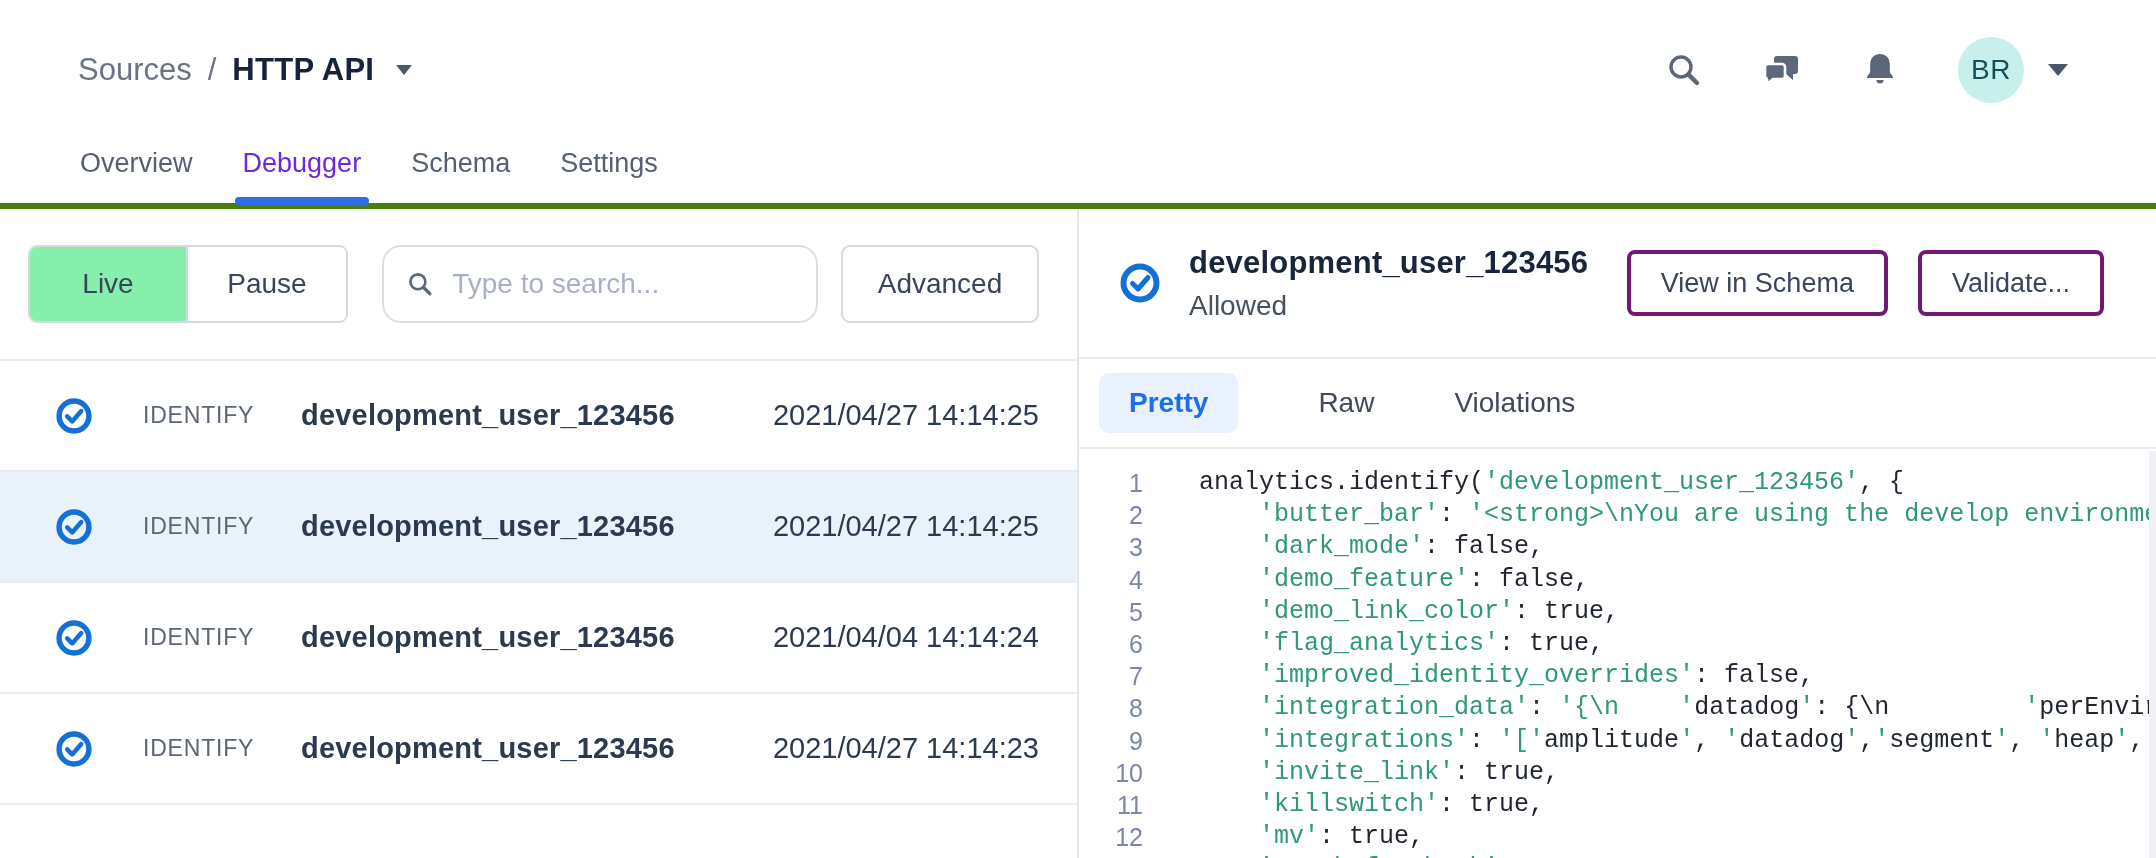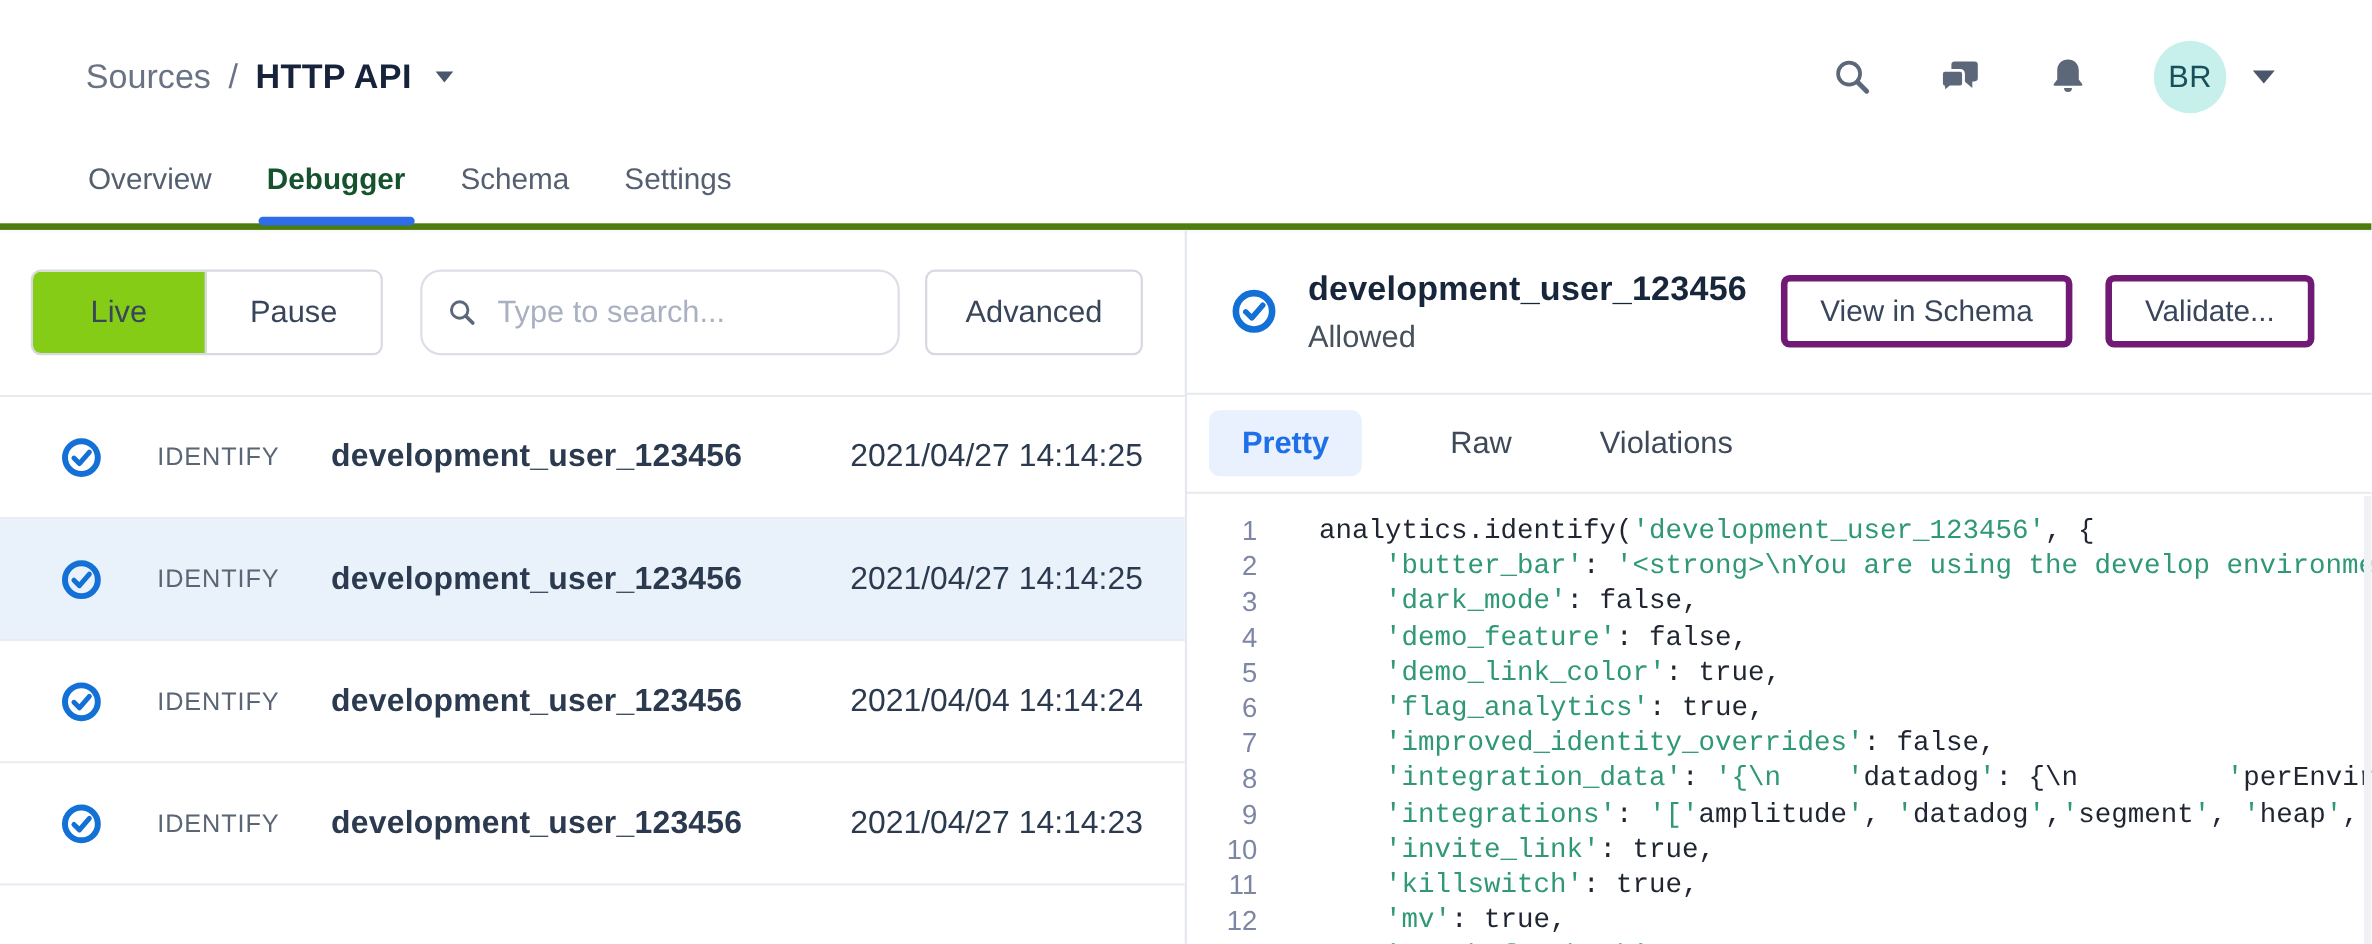--- a/index.html
+++ b/index.html
@@ -20,32 +20,32 @@
   .icon-btn { width:40px; height:40px; display:flex; align-items:center; justify-content:center; cursor:pointer; }
   .icon-btn svg { display:block; }
   .avatar-wrap { display:flex; align-items:center; gap:24px; cursor:pointer; }
   .avatar { width:66px; height:66px; border-radius:50%; background:#c7f0ec; color:#174f5a;
             font-size:28px; display:flex; align-items:center; justify-content:center; letter-spacing:.5px; }
 
   
   .tabbar { display:flex; gap:46px; padding-left:78px; border-bottom:6px solid #4d7c0f;
             box-shadow:0 2px 3px rgba(23,43,77,.04); }
   .tab { font-size:27px; color:#545f70; position:relative; padding:8px 2px 24px; cursor:pointer; }
-  .tab.active { color:#14532d; font-weight:700; }
+  .tab.active { color:#6d28d9; font-weight:400; }
   .tab.active::after { content:""; position:absolute; left:-6px; right:-6px; bottom:-2px; height:8px;
                        border-radius:5px; background:#2e6ce8; }
 
   
   .main { display:flex; height:656px; }
   .left-panel { width:1079px; flex:none; border-right:2px solid #e4e7ed; display:flex; flex-direction:column; }
 
   .controls { height:150px; flex:none; display:flex; align-items:center; padding:0 38px 0 28px; }
   .segmented { display:flex; height:78px; border:2px solid #d6d9e2; border-radius:9px; overflow:hidden; flex:none; background:#fff; }
   .seg { width:158px; display:flex; align-items:center; justify-content:center; font-size:28px; color:#39455a; cursor:pointer; background:#fff; }
-  .seg.active { background:#84cc16; border-right:2px solid #d6d9e2; }
+  .seg.active { background:#86efac; border-right:2px solid #d6d9e2; }
   .searchbox { margin-left:34px; width:436px; height:78px; border:2px solid #dcdfe8; border-radius:19px;
                display:flex; align-items:center; padding:0 22px; gap:18px; background:#fff; }
   .searchbox input { border:none; outline:none; font-size:28px; color:#2e3c52; width:100%; background:transparent;
                      font-family:"Liberation Sans", sans-serif; }
   .searchbox input::placeholder { color:#a8b0c2; }
   .advanced-btn { margin-left:auto; height:78px; width:198px; border:2px solid #d6d9e2; border-radius:9px;
                   font-size:28px; color:#39455a; background:#fff; display:flex; align-items:center; justify-content:center; cursor:pointer; }
 
   .event-list { border-top:2px solid #e7eaef; }
   .event-row { height:111px; display:flex; align-items:center; padding-left:55px; border-bottom:2px solid #eaecf1; cursor:pointer; background:#fff; }
@@ -57,21 +57,21 @@
 
   
   .right-panel { flex:1; min-width:0; display:flex; flex-direction:column; position:relative; }
   .detail-header { height:150px; flex:none; display:flex; align-items:center; padding:0 52px 0 40px;
                    border-bottom:2px solid #e7eaef; }
   .detail-check { flex:none; width:42px; height:42px; margin-right:28px; }
   .detail-titles { display:flex; flex-direction:column; gap:9px; }
   .detail-title { font-size:31px; font-weight:700; color:#18263c; letter-spacing:.2px; }
   .detail-status { font-size:28px; color:#46515e; }
   .detail-actions { margin-left:auto; display:flex; gap:30px; }
-  .action-btn { height:66px; padding:0 30px; border:6px solid #701a75; border-radius:8px; background:#fff;
+  .action-btn { height:66px; padding:0 30px; border:4px solid #701a75; border-radius:8px; background:#fff;
                 font-size:27px; color:#39455a; display:flex; align-items:center; cursor:pointer; white-space:nowrap; }
 
   .detail-tabs { height:90px; flex:none; display:flex; align-items:center; padding-left:20px; gap:80px;
                  border-bottom:2px solid #e9ebf0; }
   .dtab { font-size:28px; color:#3e4a59; font-weight:500; cursor:pointer; padding:14px 0; }
   .dtab.active { background:#e8f1fd; color:#1e6fe8; font-weight:600; border-radius:10px; padding:14px 30px; }
 
   .code { flex:1; overflow:hidden; padding-top:18px; font-family:"Liberation Mono", monospace;
           font-size:25px; line-height:32.2px; }
   .code-line { display:flex; white-space:pre; }

